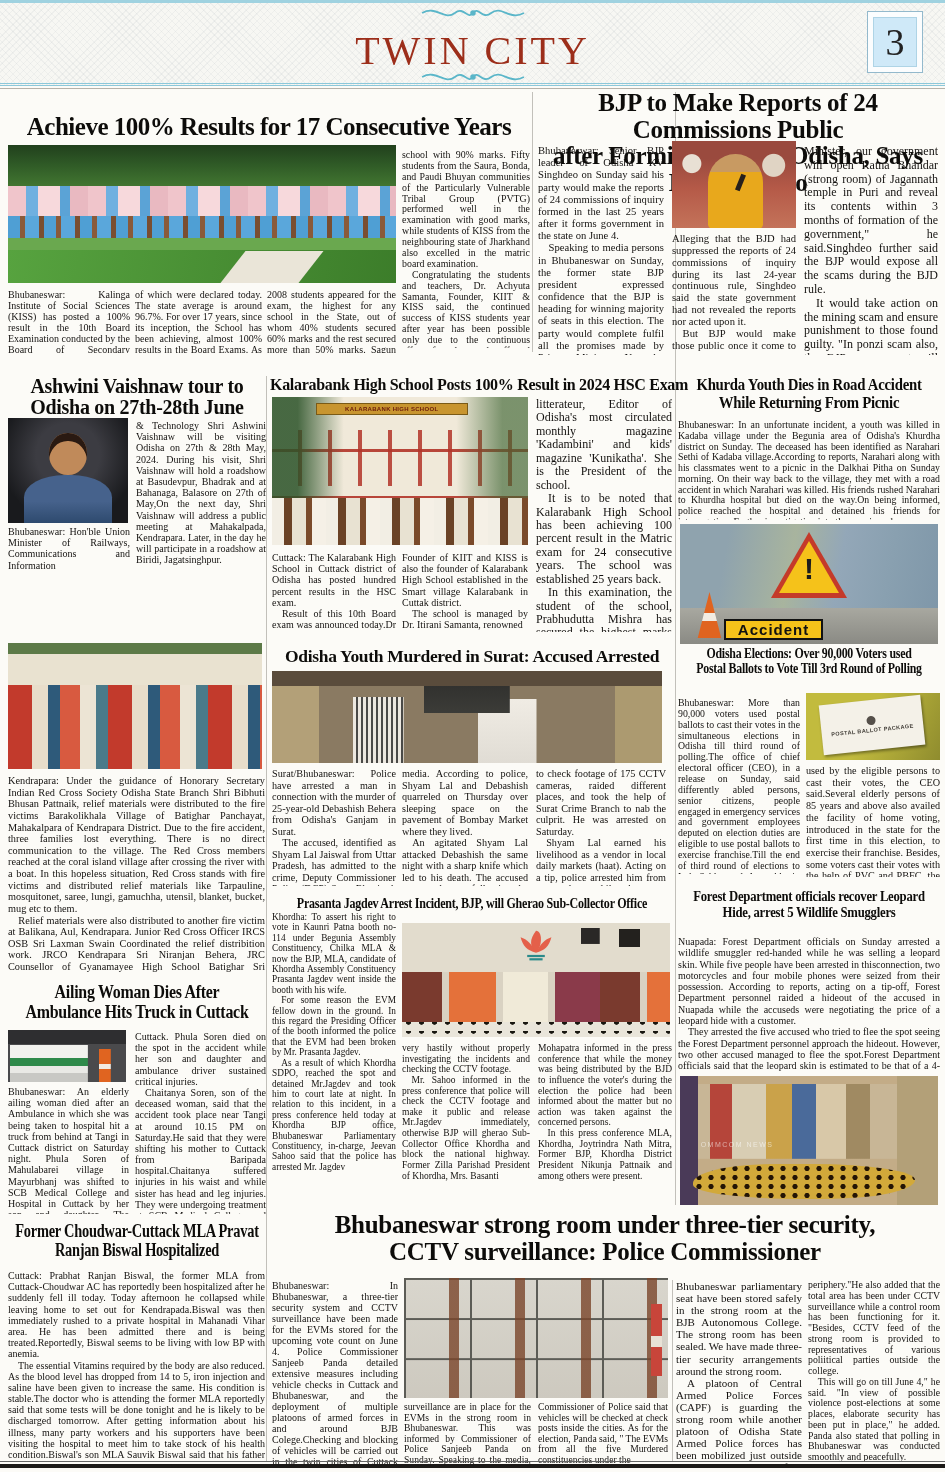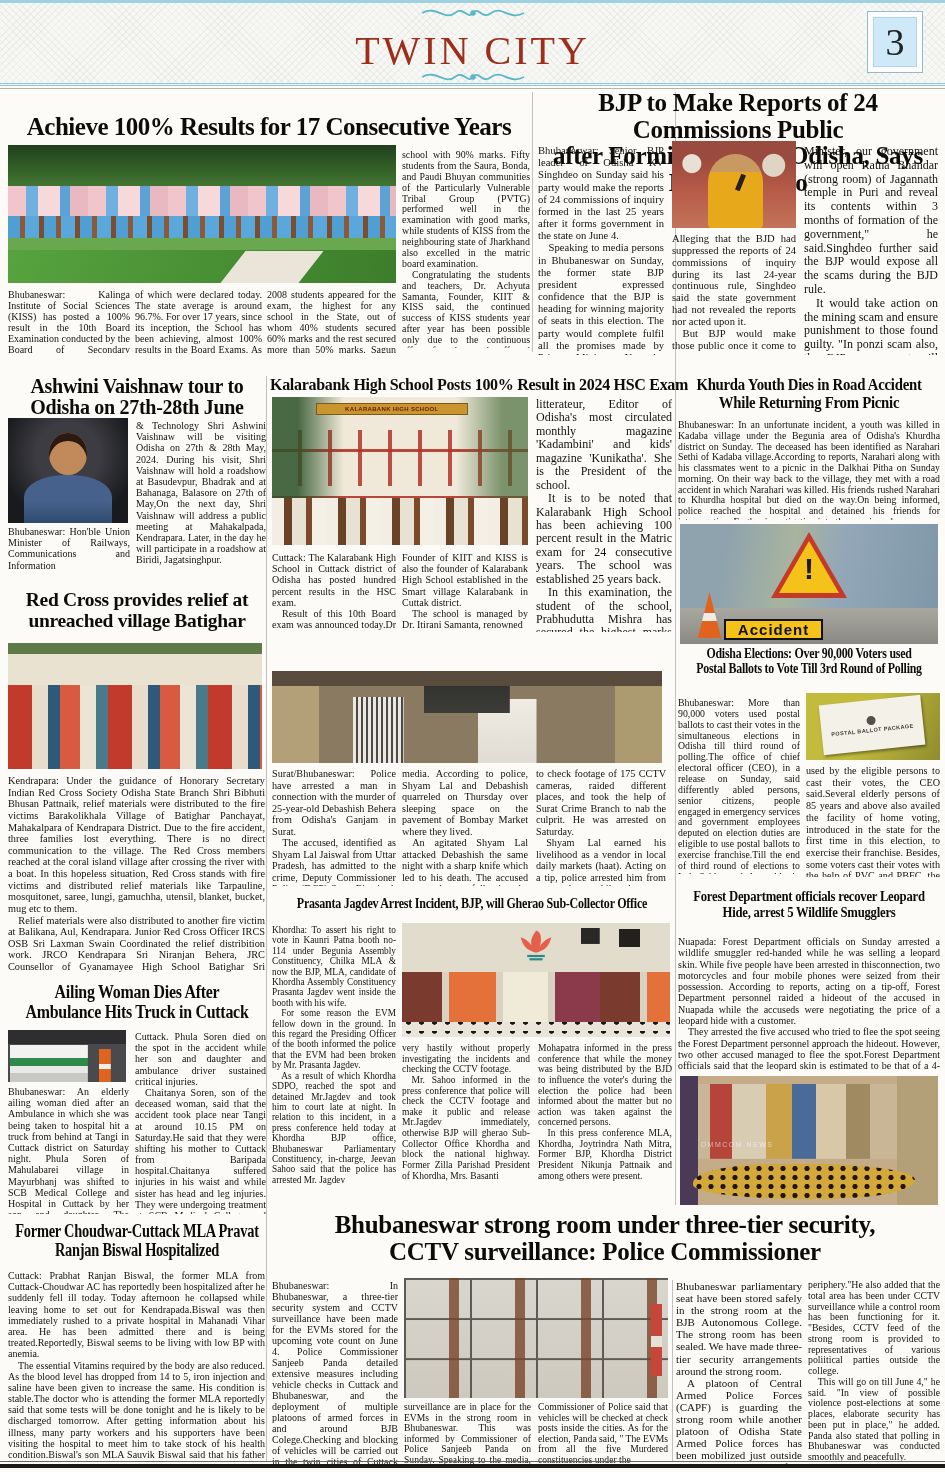--- a/index.html
+++ b/index.html
@@ -201,28 +201,27 @@
     <span class="tri">
         <i></i>
         <b>!</b>
       </span>
     <span class="cone"></span>
     <span class="acc-sign">Accident</span>
   </div>
 </section>
 
 <section style="left:8px;top:588px;width:258px;height:395px">
-  <h2 class="hl" style="left:0;top:2px;width:258px;font-size:19.5px">Red Cross provides relief at
-unreached village Batighar</h2>
   <div class="photo ph-redcross" style="left:0;top:55px;width:254px;height:126px"></div>
   <div class="bt" style="left:0;top:187px;width:257px;height:198px;font-size:10.3px;line-height:1.13"><b class="lead">Kendrapara:</b> <span>Under the guidance of Honorary Secretary Indian Red Cross  Society Odisha State Branch Shri Bibhuti Bhusan Pattnaik, relief materials were distributed to the fire victims Barakolikhala Village of Batighar Panchayat, Mahakalpara of Kendrapara District. Due to the fire accident, three families lost everything. There is no direct  communication to the village. The Red Cross members reached at the coral island  village after crossing the river  with a boat. In this hopeless  situation, Red Cross stands with fire victims and distributed relief materials like Tarpauline, mosquitonet, saree, lungi, gamuchha, utensil, blanket, bucket, mug etc to them.
  Relief materials were also distributed to another fire victim at Balikana, Aul, Kendrapara. Junior Red Cross Officer IRCS OSB Sri Laxman Swain Coordinated the relief distribition work. JRCO Kendrapara Sri Niranjan Behera, JRC Counsellor of Gyanamayee High School Batighar Sri Bibhusan Das, JRC Counsellors Subhendu Nayak,  Subhashree Behera, Red Cross staff Sri Surendranath Samal and Sri Sishir Kumar Rout  helped in relief distribution.</span></div>
 </section>
 
 <section style="left:270px;top:644px;width:404px;height:250px">
+  <h2 class="hl nowrap" style="left:0;top:3px;width:404px;font-size:17.5px">Odisha Youth Murdered in Surat: Accused Arrested</h2>
   <div class="photo ph-surat" style="left:2px;top:27px;width:390px;height:92px"></div>
   <div class="bt" style="left:2px;top:124px;width:124px;height:118px;font-size:10.2px;line-height:1.13"><b class="lead">Surat/Bhubaneswar:</b> <span>Police have arrested a man in connection with the murder of 25-year-old Debashish Behera from Odisha's Ganjam in Surat.
  The accused, identified as Shyam Lal Jaiswal from Uttar Pradesh, has admitted to the crime, Deputy Commissioner Police (DCP) Surat Bhagirath Gadbi told</span></div>
   <div class="bt" style="left:132px;top:124px;width:126px;height:118px;font-size:10.2px;line-height:1.13">media. According to police, Shyam Lal and Debashish quarreled on Thursday over sleeping space on the pavement of Bombay Market where they lived.
  An agitated Shyam Lal attacked Debashish the same night with a sharp knife which led to his death. The accused was on the run following the incident.Police had</div>
   <div class="bt" style="left:266px;top:124px;width:130px;height:118px;font-size:10.2px;line-height:1.13">to check footage of 175 CCTV cameras, raided different places, and took the help of Surat Crime Branch to nab the culprit. He was arrested on Saturday.
  Shyam Lal earned his livelihood as a vendor in local daily markets (haat). Acting on a tip, police arrested him from a market while he was working.</div>
 </section>
 
 <section style="left:678px;top:644px;width:262px;height:242px">
@@ -232,21 +231,21 @@
   <div class="photo ph-ballot" style="left:128px;top:49px;width:134px;height:67px">
       <span class="env">
         <span>POSTAL BALLOT PACKAGE</span>
       </span>
     </div>
   <div class="bt" style="left:128px;top:121px;width:134px;height:112px;font-size:10.2px;line-height:1.15">used by the eligible persons to cast their votes, the CEO said.Several elderly persons of 85 years and above also availed the facility of home voting, introduced in the state for the first time in this election, to exercise their franchise. Besides, some voters cast their votes with the help of PVC and PBFC, the CEO added.</div>
 </section>
 
 <section style="left:270px;top:894px;width:404px;height:314px">
   <h2 class="hl nowrap c86" style="left:-33px;top:3px;width:470px;font-size:14px">Prasanta Jagdev Arrest Incident, BJP, will Gherao Sub-Collector Office</h2>
-  <div class="bt" style="left:2px;top:31px;width:124px;height:272px;font-size:9.3px;line-height:1.12"><b class="lead">Khordha:</b> <span>To assert his right to vote in Kaunri Patna booth no-114 under Begunia Assembly Constituency, Chilka MLA &amp; now the BJP,  MLA, candidate of Khordha Assembly Constituency Prasanta Jagdev went inside the booth with his wife.
+  <div class="bt" style="left:2px;top:18px;width:124px;height:272px;font-size:9.3px;line-height:1.12"><b class="lead">Khordha:</b> <span>To assert his right to vote in Kaunri Patna booth no-114 under Begunia Assembly Constituency, Chilka MLA &amp; now the BJP,  MLA, candidate of Khordha Assembly Constituency Prasanta Jagdev went inside the booth with his wife.
  For some reason the EVM fellow down in the ground. In this regard the Presiding Officer of the booth informed the police that the EVM had been broken by Mr. Prasanta Jagdev.
  As a result of which Khordha SDPO, reached the spot and detained Mr.Jagdev and took him to court late at night. In relation to this incident, in a press conference held today at Khordha BJP office, Bhubaneswar Parliamentary Constituency, in-charge, Jeevan Sahoo said that the police has arrested Mr. Jagdev</span></div>
   <div class="photo ph-presser" style="left:132px;top:29px;width:268px;height:114px">
     <svg class="lotus" width="44" height="34" viewBox="0 0 40 30">
         <path d="M20 2 C14 10 14 16 20 22 C26 16 26 2 20 2Z" fill="#e4604a"></path>
         <path d="M6 8 C8 16 12 20 20 22 C16 14 12 10 6 8Z" fill="#e4604a"></path>
         <path d="M34 8 C32 16 28 20 20 22 C24 14 28 10 34 8Z" fill="#e4604a"></path>
         <rect x="12" y="24" width="16" height="2" fill="#2a8a8a"></rect>
         <rect x="14" y="27" width="12" height="2" fill="#2a8a8a"></rect>
       </svg>

